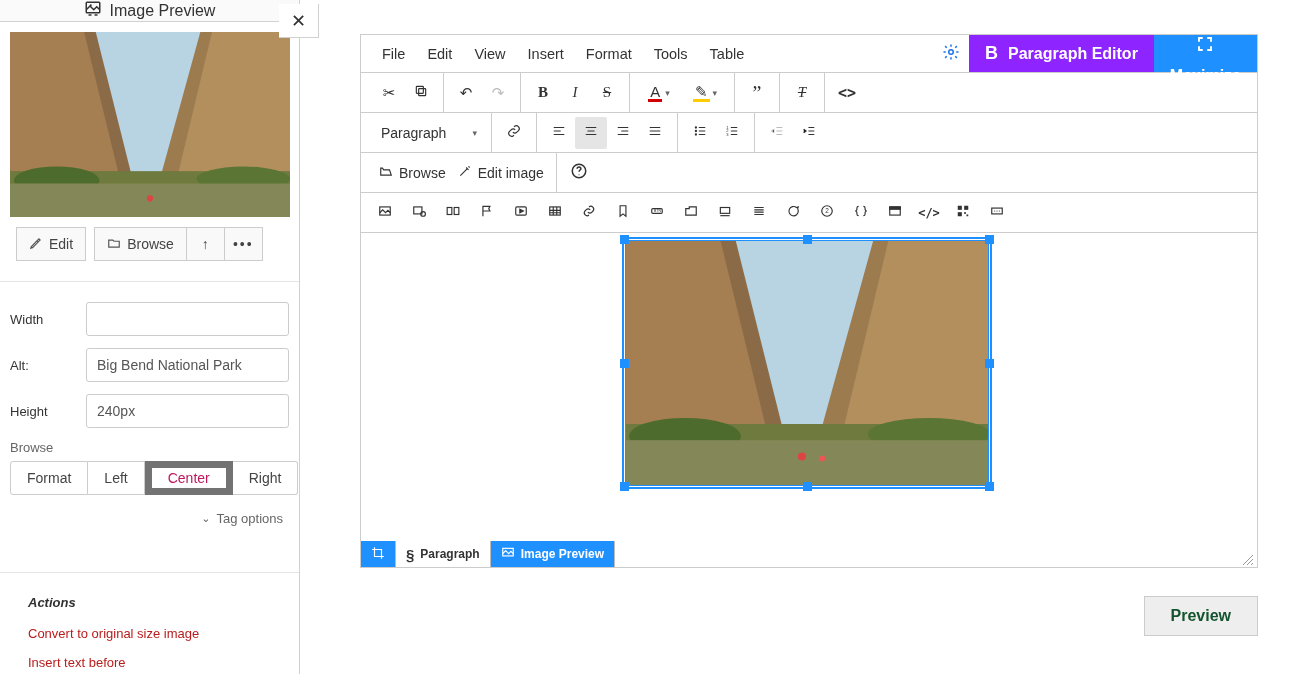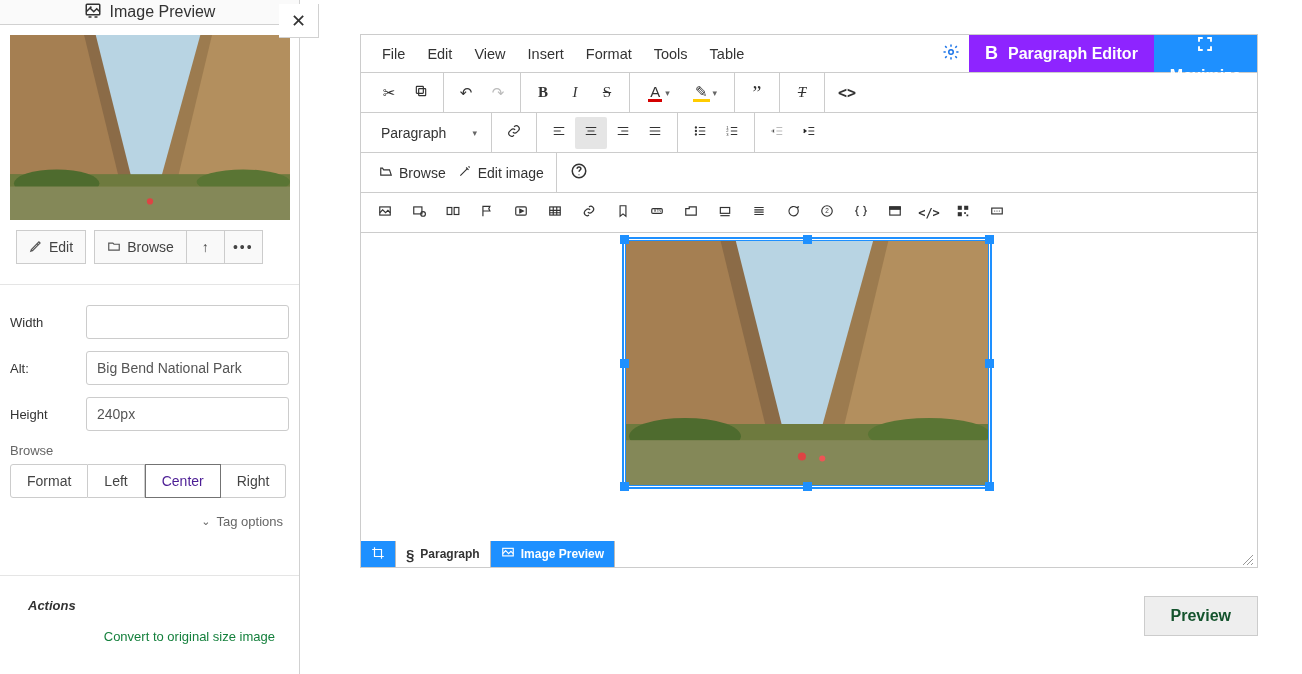--- a/index.html
+++ b/index.html
@@ -25,26 +25,26 @@
   .form-section { padding:20px 10px 10px 10px; }
   .form-row { display:flex; align-items:center; margin-bottom:12px; }
   .form-label { width:102px; font-size:13px; color:#333; }
   .form-input { flex:1; height:34px; border:1px solid #ccc; border-radius:3px; padding:0 10px; font-size:14px; color:#555; background:#fff; }
   .align-label { font-size:13px; color:#666; margin:4px 0 6px 0; }
   .seg { display:flex; }
   .seg .seg-btn { border:1px solid #ccc; padding:0 16px; height:34px; display:flex; align-items:center; background:#fff; cursor:pointer; font-size:14px; color:#444; }
   .seg .seg-btn + .seg-btn { border-left:none; }
   .seg .seg-btn:first-child { border-radius:3px 0 0 3px; }
   .seg .seg-btn:last-child  { border-radius:0 3px 3px 0;text-align:right; }
-  .seg .seg-btn.active { border:1px solid #737373; color:#4c1d95; position:relative; z-index:1; }
+  .seg .seg-btn.active { border:7px solid #737373; color:#be185d; position:relative; z-index:1; }
   .tag-opts { display:flex; justify-content:flex-end; align-items:center; gap:6px; color:#666; margin-top:16px; font-size:13px; cursor:pointer; padding-right:6px; }
 
   .actions { border-top:1px solid #e5e5e5; margin-top:36px; padding:22px 24px 16px 28px; }
   .actions h4 { font-size:13px; font-weight:600; margin-bottom:16px;font-style:italic; }
-  .actions .act { font-size:13px; color:#15803d; margin-bottom:14px; cursor:pointer;text-align:right; }
+  .actions .act { font-size:13px; color:#b91c1c; margin-bottom:14px; cursor:pointer; }
 
   
   .main { flex:1; position:relative; padding-left:60px; padding-top:0; }
 
   .editor-frame { margin:34px 44px 0 0; border:1px solid #ccc; background:#fff; }
   .menubar { display:flex; align-items:center; height:38px; border-bottom:1px solid #ccc; padding:0 10px; position:relative; }
   .menubar .mitem { padding:0 11px; font-size:14.5px; color:#333; cursor:pointer; }
   .menubar-right { position:absolute; right:0; top:0; bottom:0; display:flex; align-items:stretch; }
   .gear { width:36px; display:flex; align-items:center; justify-content:center; color:#1a73e8; }
   .bootstrap-btn { background:#8E24FF; color:#fff; display:flex; align-items:center; gap:10px; padding:0 16px; font-size:16px; font-weight:600; cursor:pointer; }
@@ -177,20 +177,21 @@
       </div>
       <div class="tag-opts">
         <span style="font-size:11px;">⌄</span>
         <span>Tag options</span>
       </div>
     </div>
 
     <div class="actions">
       <h4>Actions</h4>
       <div class="act">Convert to original size image</div>
+      <div class="act">Insert text before</div>
     </div>
   </div>
 
   <div class="main">
 
     <div class="editor-frame">
 
       <div class="menubar">
         <div class="mitem">File</div>
         <div class="mitem">Edit</div>

